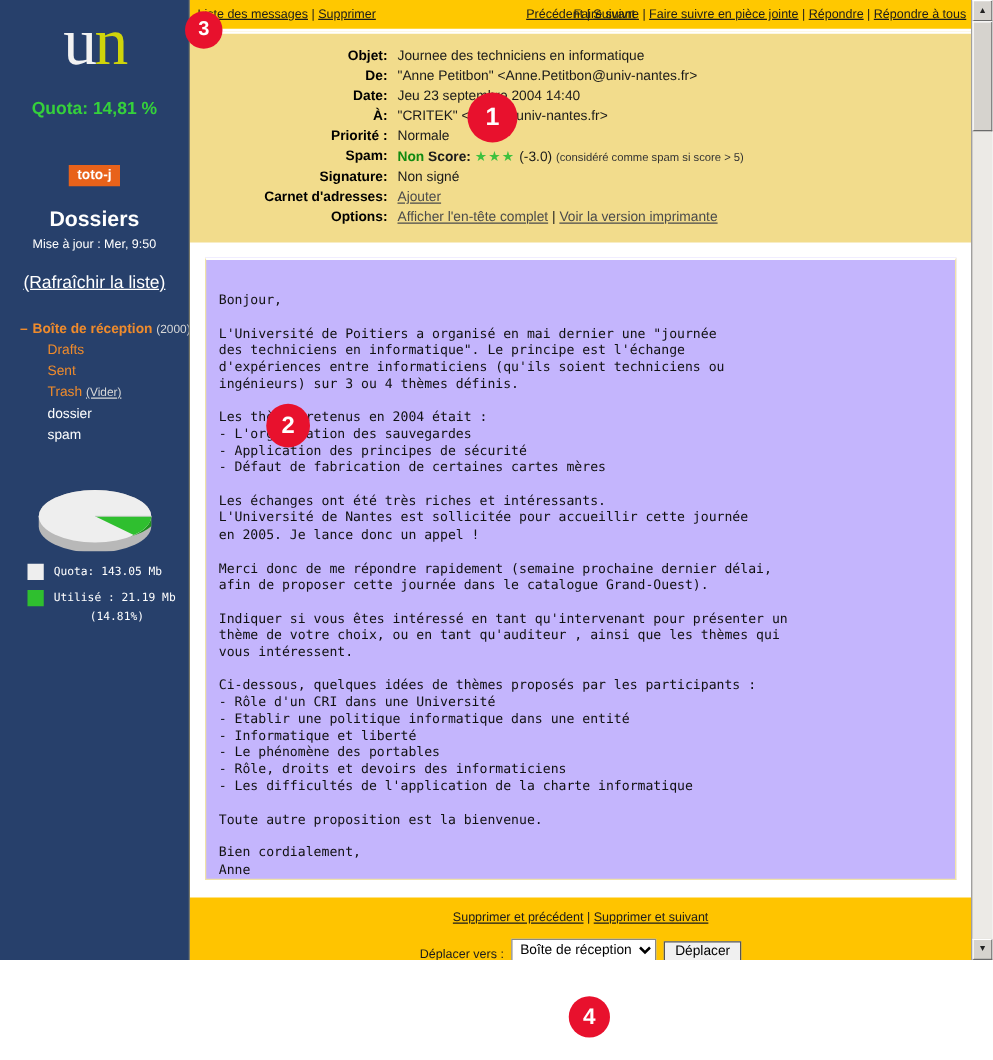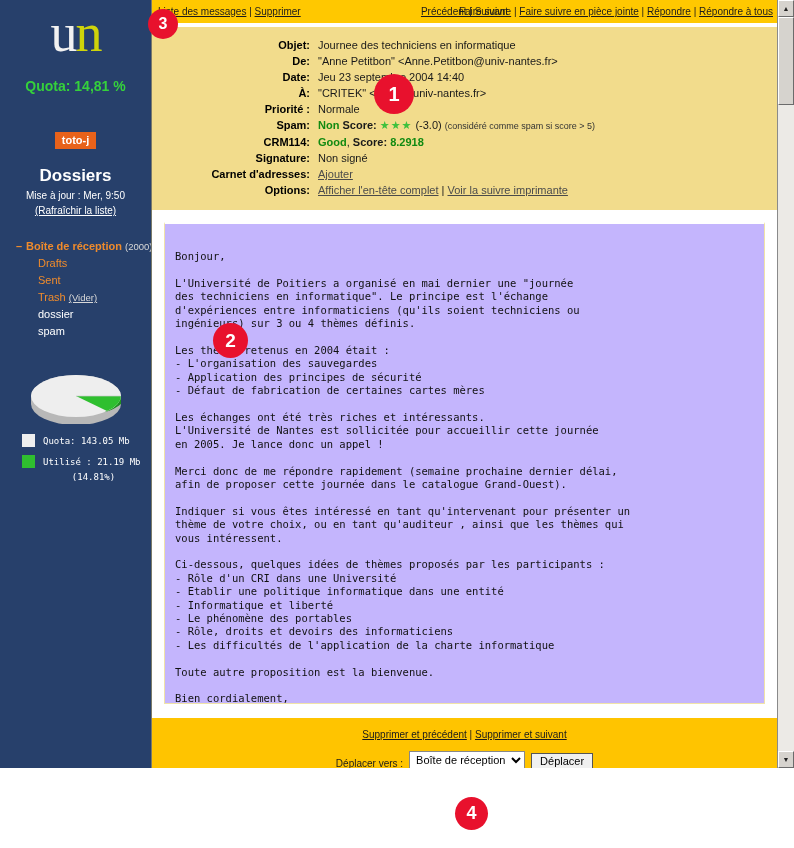--- a/index.html
+++ b/index.html
@@ -70,22 +70,22 @@
     color: #ffffff;
   }
   .maj {
     text-align: center;
     font-size: 10px;
     margin-top: 4px;
     color: #ffffff;
   }
   .refresh {
     text-align: center;
-    font-size: 10px;
-    margin-top: 4px;
+    font-size: 14px;
+    margin-top: 16px;
   }
   .refresh a { color: #ffffff; text-decoration: underline; }
 
   .folders { margin-top: 22px; padding-left: 16px; }
   .folder-row {
     font-size: 11px;
     padding: 2px 0 3px 0;
     white-space: nowrap;
   }
   .folder-row .toggle {
@@ -397,38 +397,30 @@
           <td class="lab">Spam:</td>
           <td class="val">
             <span class="green">Non</span>
             <b>Score:</b>
             <span class="star">★★★</span>
             <span>(-3.0)</span>
             <span class="small-note">(considéré comme spam si score &gt; 5)</span>
           </td>
         </tr>
         <tr>
-          <td class="lab">CRM114:</td>
-          <td class="val">
-            <span class="green">Good</span><span>,</span>
-            <b>Score:</b>
-            <span class="green">8.2918</span>
-          </td>
-        </tr>
-        <tr>
           <td class="lab">Signature:</td>
           <td class="val">Non signé</td>
         </tr>
         <tr>
           <td class="lab">Carnet d'adresses:</td>
           <td class="val"><a href="#">Ajouter</a></td>
         </tr>
         <tr>
           <td class="lab">Options:</td>
-          <td class="val"><a href="#">Afficher l'en-tête complet</a><span> | </span><a href="#">Voir la suivre imprimante</a></td>
+          <td class="val"><a href="#">Afficher l'en-tête complet</a><span> | </span><a href="#">Voir la version imprimante</a></td>
         </tr>
       </tbody>
         </table>
     </div>
 
     <div class="bodywrap">
       <pre class="msg"><span>Bonjour,
 
 L'Université de Poitiers a organisé en mai dernier une "journée
 des techniciens en informatique". Le principe est l'échange

